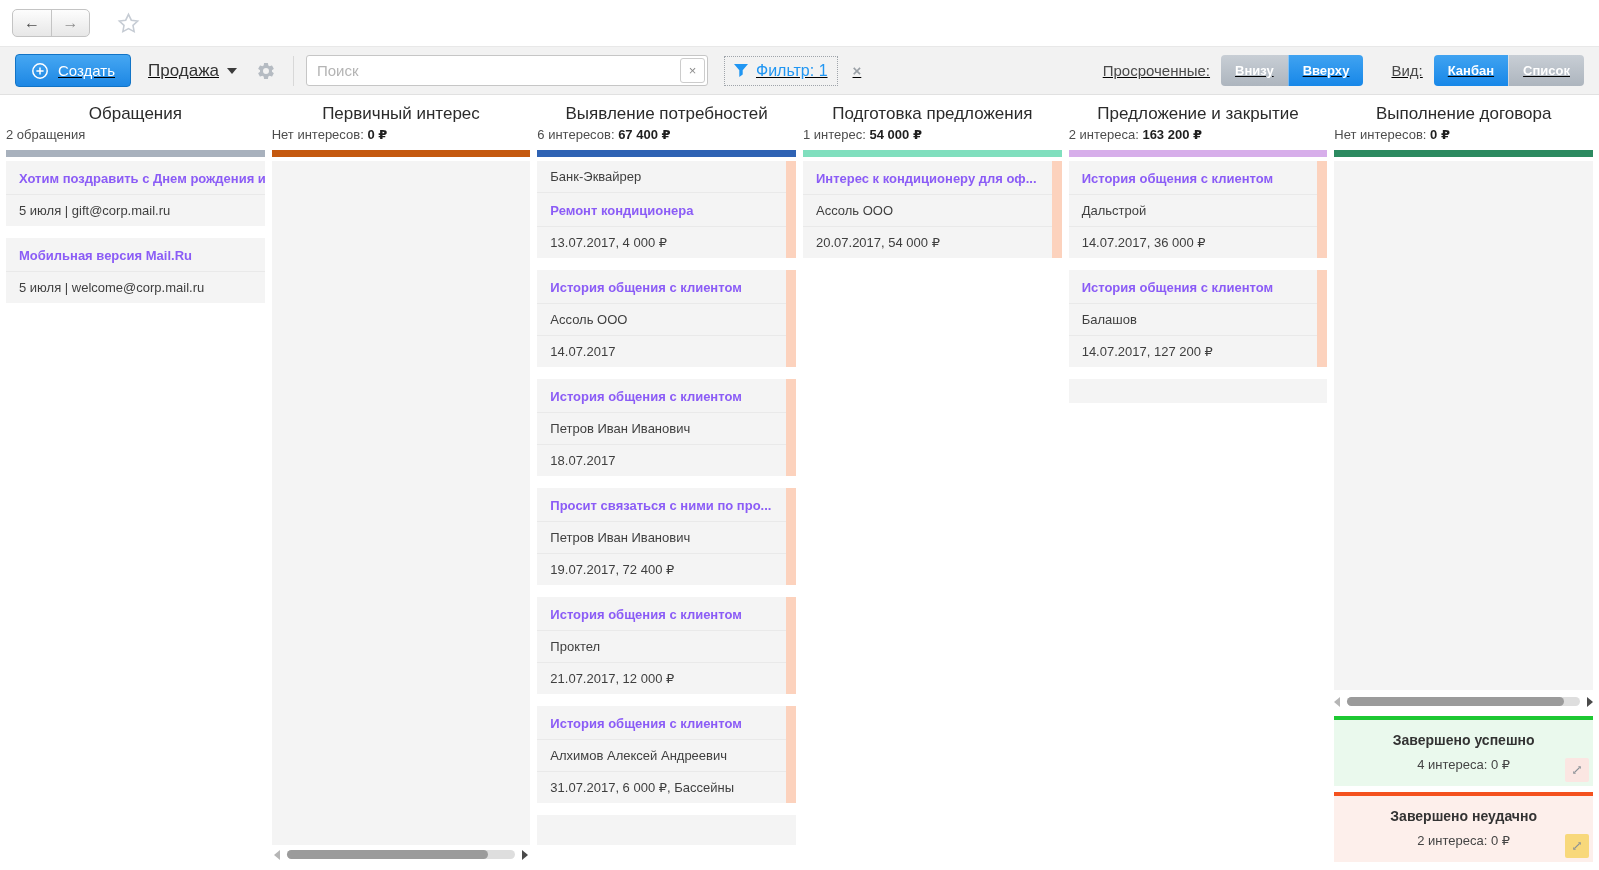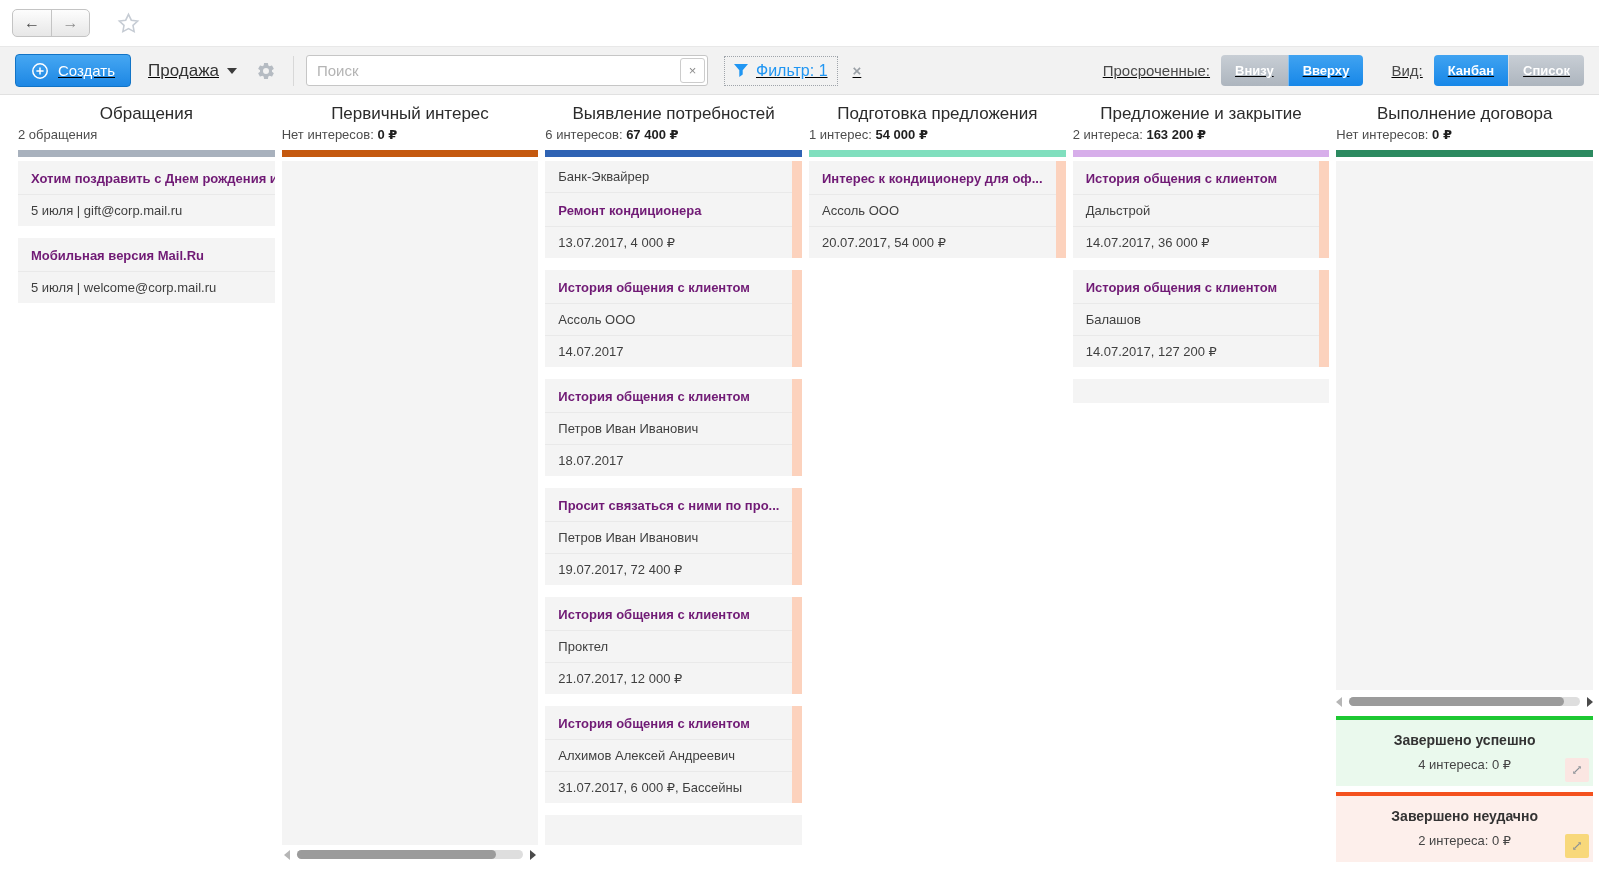--- a/index.html
+++ b/index.html
@@ -39,34 +39,34 @@
   .right-controls { margin-left:auto; display:flex; align-items:center; }
   .tb-label { font-size:15px; color:#4a4a4a; margin-right:11px; white-space:nowrap; }
   .toggle-group { display:flex; border-radius:4px; overflow:hidden; }
   .tg-btn { height:31px; padding:0 14px; font-size:13px; font-weight:bold; color:#fff; border:none;
             cursor:pointer; font-family:inherit; }
   .tg-btn.gray { background:linear-gradient(#c8ced5,#adb5be); }
   .tg-btn.blue { background:linear-gradient(#40a3f1,#1787e8); }
   .tg-btn + .tg-btn { border-left:1px solid rgba(255,255,255,.4); }
   .view-label { margin-left:28px; }
   
-  .kanban { height:775px; display:grid; grid-template-columns:repeat(6,1fr); gap:7px; padding:0 6px 0 18px; }
+  .kanban { height:775px; display:grid; grid-template-columns:repeat(6,1fr); gap:7px; padding:0 6px 0 6px; }
   .col { display:flex; flex-direction:column; min-width:0; }
   .col-title { text-align:center; font-size:17px; color:#2b2b2b; padding:9px 0 3px; white-space:nowrap; overflow:hidden; }
   .col-sub { text-align:left; font-size:13px; color:#4d4d4d; padding-bottom:8px; white-space:nowrap; }
   .col-sub b { color:#1f1f1f; }
   .col-bar { height:7px; margin-bottom:4px; flex:none; }
   .col-main { flex:1; display:flex; flex-direction:column; min-height:0; padding-bottom:25px; }
   .col-main.nopad { padding-bottom:0; }
   .col-main.pad8 { padding-bottom:8px; }
   .card { position:relative; background:#f4f4f4; margin-bottom:12px; flex:none; cursor:pointer; }
   .card-row { padding:8px 24px 8px 13px; font-size:13px; color:#3f3f3f; border-top:1px solid #e9e9e9;
               white-space:nowrap; overflow:hidden; }
   .card-row:first-child { border-top:none; }
-  .card-title { font-weight:bold; color:#701a75; padding-top:10px; }
+  .card-title { font-weight:bold; color:#8b5cf6; padding-top:10px; }
   .stripe { position:absolute; top:0; right:0; bottom:0; width:10px; }
   .filler { background:#f4f4f4; flex:none; }
   .filler.grow { flex:1; }
   .hscroll { display:flex; align-items:center; height:13px; flex:none; cursor:pointer; }
   .hscroll.outside { margin:3px 2px 9px; }
   .hscroll.inside  { margin:5px 0 8px; }
   .arr { width:0; height:0; border-top:5px solid transparent; border-bottom:5px solid transparent; flex:none; }
   .arr-l { border-right:6px solid #b6b6b6; margin-right:7px; }
   .arr-r { border-left:6px solid #4a4a4a; margin-left:7px; }
   .track { flex:1; height:9px; background:#dedede; border-radius:5px; }

